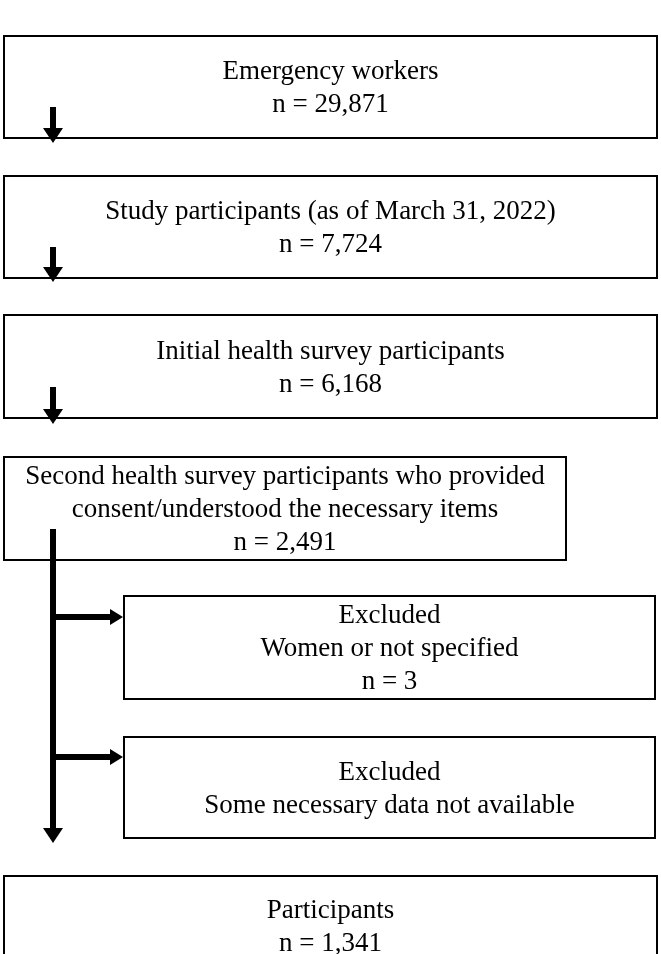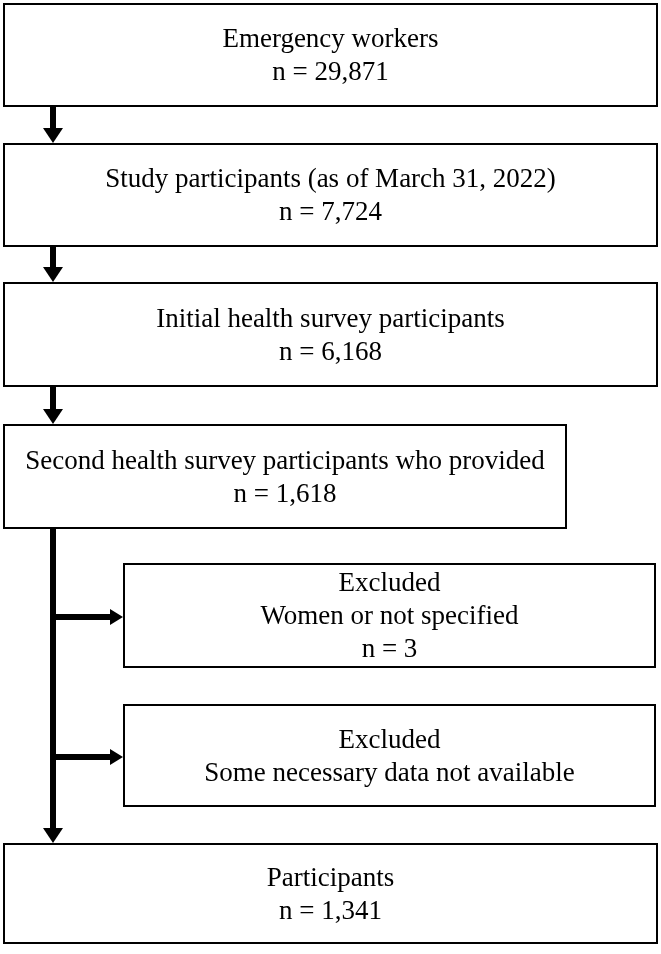--- a/index.html
+++ b/index.html
@@ -21,20 +21,21 @@
     box-sizing: border-box;
     border: 2px solid #000000;
     background: #ffffff;
     display: flex;
     flex-direction: column;
     justify-content: center;
     align-items: center;
     text-align: center;
     font-size: 27px;
     line-height: 33px;
+    margin-top: 32px;
   }
   .box-line { white-space: nowrap; }
 
   
   .b0 { left: 3px;   top: 3px;   width: 655px; height: 104px; }
   .b1 { left: 3px;   top: 143px; width: 655px; height: 104px; text-align: center; }
   .b2 { left: 3px;   top: 282px; width: 655px; height: 105px; }
   .b3 { left: 3px;   top: 424px; width: 564px; height: 105px; }
   
   .b4 { left: 123px; top: 563px; width: 533px; height: 105px; }
@@ -108,21 +109,22 @@
   <div class="box b2">
     <div class="box-line">Initial health survey participants</div>
     <div class="box-line">n = 6,168</div>
   </div>
 
   <div class="shaft-v a3-shaft"></div>
   <div class="head-down a3-head"></div>
 
   <div class="box b3">
     <div class="box-line">Second health survey participants who provided</div>
-    <div class="box-line">n = 1,618</div>
+    <div class="box-line">consent/understood the necessary items</div>
+    <div class="box-line">n = 2,491</div>
   </div>
 
   <div class="shaft-v a4-shaft"></div>
   <div class="head-down a4-head"></div>
 
   <div class="shaft-h br1-shaft"></div>
   <div class="head-right br1-head"></div>
 
   <div class="box b4">
     <div class="box-line">Excluded</div>

